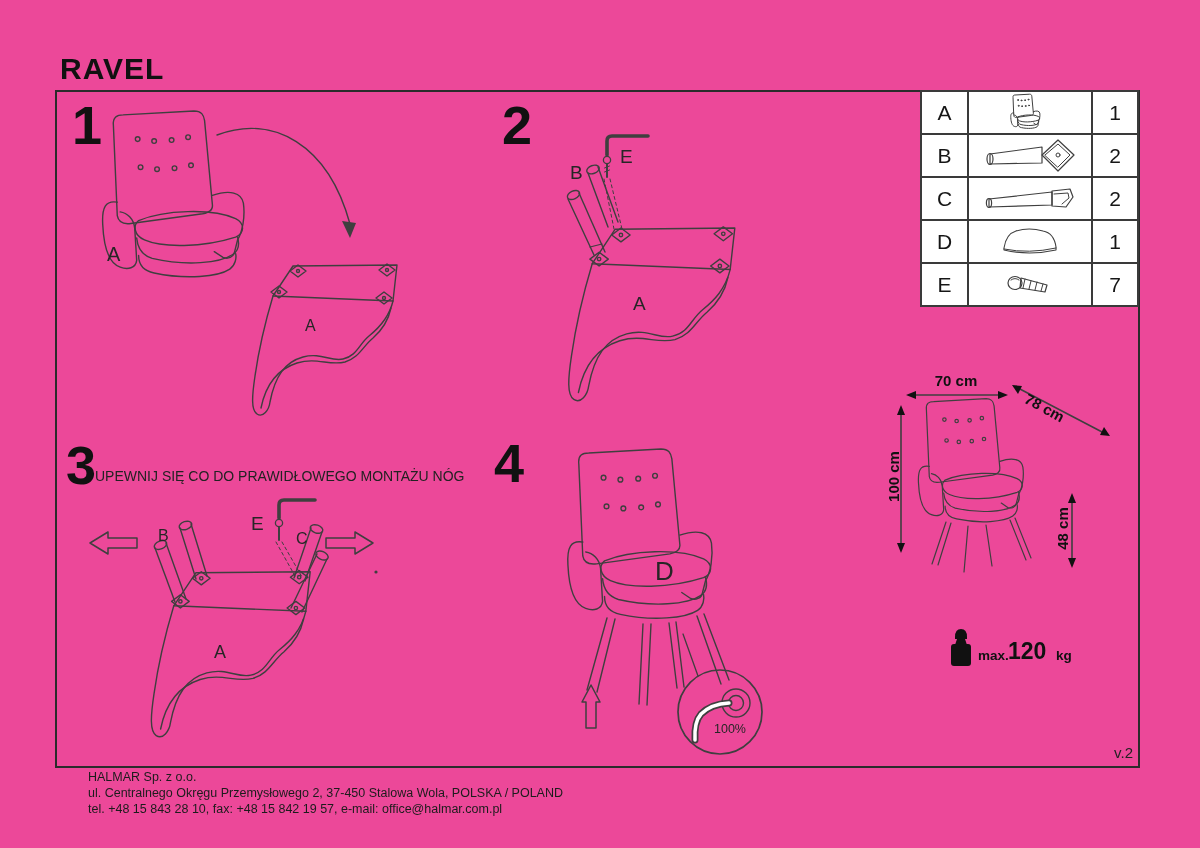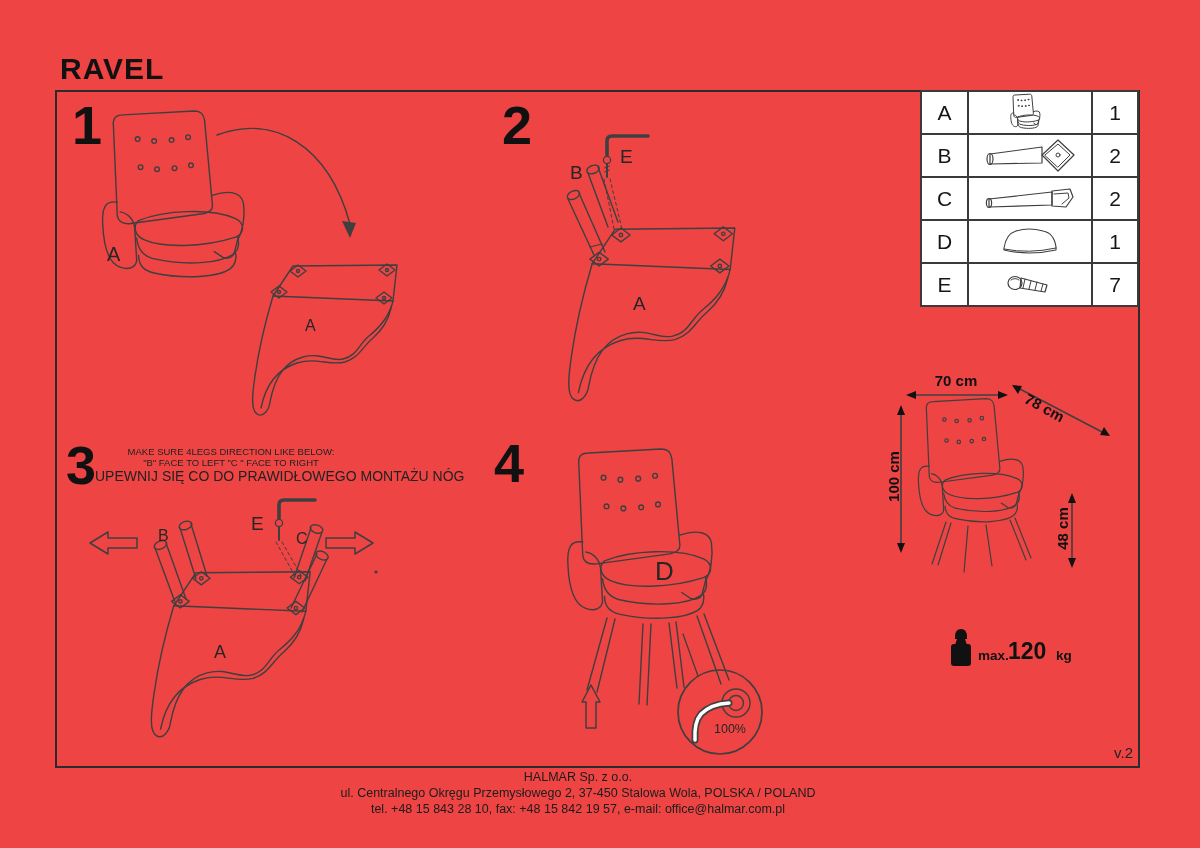--- a/index.html
+++ b/index.html
@@ -1,37 +1,37 @@
 <!DOCTYPE html>
 <html><head>
 <meta charset="utf-8">
 <style>
   html,body{margin:0;padding:0;background:#fff;}
-  #page{position:relative;width:1200px;height:848px;background:#ef4444;overflow:hidden;
+  #page{position:relative;width:1200px;height:848px;background:#ec4899;overflow:hidden;
         font-family:"Liberation Sans", sans-serif;color:#161616;}
   .abs{position:absolute;}
   #title{left:60px;top:52px;font-size:30px;font-weight:bold;letter-spacing:1px;color:#111;}
   #mainbox{left:55px;top:90px;width:1081px;height:674px;border:2px solid #2b2b2b;}
   .stepnum{font-size:54px;font-weight:bold;line-height:1;color:#111;}
   .lbl{color:#262626;}
   svg{display:block;}
   .line{stroke:#3f3f3f;fill:none;stroke-linecap:round;stroke-linejoin:round;}
   
   #parts{left:920px;top:90px;border-collapse:collapse;background:#fff;}
   #parts td{border:2px solid #3a3a3a;height:41px;padding:0;text-align:center;vertical-align:middle;}
   #parts .c-letter{width:45px;font-size:21px;}
   #parts .c-pic{width:122px;}
   #parts .c-qty{width:44px;font-size:21px;}
   
   #note12{left:97px;top:446px;width:268px;text-align:center;font-size:9.5px;line-height:11px;color:#222;}
   #note3{left:95px;top:468px;font-size:14px;white-space:nowrap;color:#222;}
   
   .dimtxt{font-size:15px;font-weight:bold;color:#111;white-space:nowrap;}
   
-  #footer{left:88px;top:769px;width:980px;text-align:center;font-size:12.5px;line-height:16px;color:#1c1c1c;}
+  #footer{left:88px;top:769px;width:980px;font-size:12.5px;line-height:16px;color:#1c1c1c;}
   #version{left:1085px;top:744px;width:48px;text-align:right;font-size:15px;color:#222;}
   .wtxt{font-weight:bold;color:#111;white-space:nowrap;}
 </style>
 </head>
 <body>
 
 <div id="page">
 
   <svg width="0" height="0" style="position:absolute">
     <defs>
@@ -121,24 +121,20 @@
       <line class="line" stroke-width="1" x1="54.5" y1="47" x2="59.5" y2="45"></line>
       <line class="line" stroke-dasharray="3,3" stroke-width="1" x1="54" y1="54" x2="64" y2="104"></line>
       <line class="line" stroke-dasharray="3,3" stroke-width="1" x1="60" y1="54" x2="72" y2="104"></line>
     </g>
   </svg>
   <div class="abs lbl" style="left:570px;top:162px;font-size:19px;">B</div>
   <div class="abs lbl" style="left:620px;top:146px;font-size:19px;">E</div>
   <div class="abs lbl" style="left:633px;top:293px;font-size:19px;">A</div>
 
   <div class="abs stepnum" style="left:66px;top:438px;">3</div>
-  <div id="note12" class="abs">
-    <div>MAKE SURE 4LEGS DIRECTION LIKE BELOW:</div>
-    <div>"B" FACE TO LEFT     "C " FACE TO RIGHT</div>
-  </div>
   <div id="note3" class="abs">UPEWNIJ SIĘ CO DO PRAWIDŁOWEGO MONTAŻU NÓG</div>
 
   <svg class="abs" style="left:75px;top:492px;" width="350" height="280" viewBox="0 0 350 280">
     <g stroke-width="1.4">
       <use href="#chairBottom" transform="translate(68,72) scale(1.1)"></use>
     </g>
 
     <g>
       <line class="line" stroke-width="1.4" x1="100" y1="110" x2="80" y2="56"></line>
       <line class="line" stroke-width="1.4" x1="111" y1="107" x2="91" y2="51"></line>

